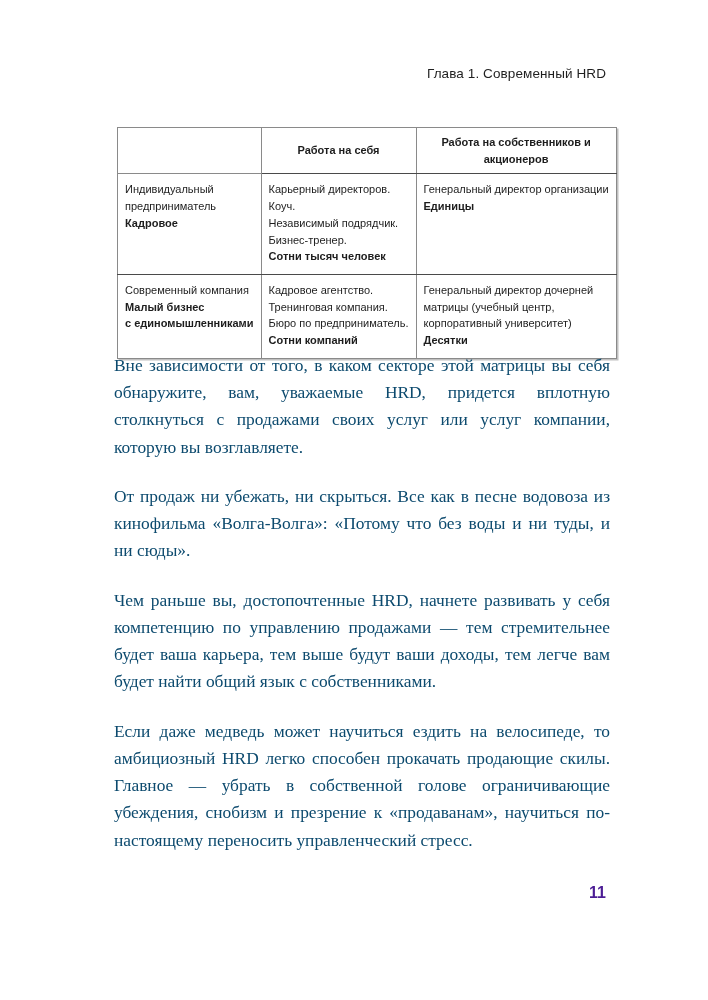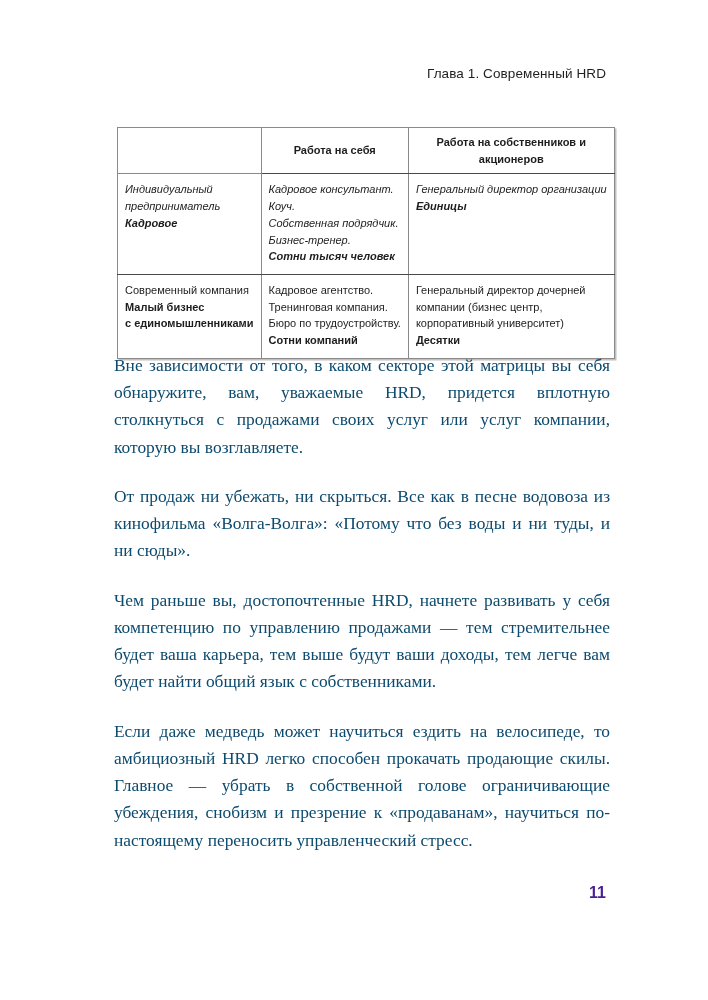--- a/index.html
+++ b/index.html
@@ -63,21 +63,20 @@
     padding-top: 6px;
     padding-bottom: 6px;
     vertical-align: middle;
     border-bottom: 1.6px solid #4a4a4a;
   }
   .matrix-table tr.header-row td.corner-cell {
     border-bottom: 1px solid #8a8a8a;
   }
   .matrix-table tr.body-row-1 td {
     border-bottom: 1.6px solid #4a4a4a;
-    font-style: italic;
   }
   .col-label { width: 145px; }
   .col-self  { width: 137px; }
   .col-owner { width: 207px; }
 
   .cell-line { display: block; white-space: nowrap; }
   .cell-line.bold { font-weight: bold; }
 
   
   .body-copy {
@@ -125,47 +124,47 @@
         <td class="col-owner">Работа на собственников и акционеров</td>
       </tr>
 
       <tr class="body-row-1">
         <td class="col-label">
           <span class="cell-line">Индивидуальный</span>
           <span class="cell-line">предприниматель</span>
           <span class="cell-line bold">Кадровое</span>
         </td>
         <td class="col-self">
-          <span class="cell-line">Кадровое консультант.</span>
+          <span class="cell-line">Карьерный директоров.</span>
           <span class="cell-line">Коуч.</span>
-          <span class="cell-line">Собственная подрядчик.</span>
+          <span class="cell-line">Независимый подрядчик.</span>
           <span class="cell-line">Бизнес-тренер.</span>
           <span class="cell-line bold">Сотни тысяч человек</span>
         </td>
         <td class="col-owner">
           <span class="cell-line">Генеральный директор организации</span>
           <span class="cell-line bold">Единицы</span>
         </td>
       </tr>
 
       <tr class="body-row-2">
         <td class="col-label">
           <span class="cell-line">Современный компания</span>
           <span class="cell-line bold">Малый бизнес</span>
           <span class="cell-line bold">с единомышленниками</span>
         </td>
         <td class="col-self">
           <span class="cell-line">Кадровое агентство.</span>
           <span class="cell-line">Тренинговая компания.</span>
-          <span class="cell-line">Бюро по трудоустройству.</span>
+          <span class="cell-line">Бюро по предприниматель.</span>
           <span class="cell-line bold">Сотни компаний</span>
         </td>
         <td class="col-owner">
           <span class="cell-line">Генеральный директор дочерней</span>
-          <span class="cell-line">компании (бизнес центр,</span>
+          <span class="cell-line">матрицы (учебный центр,</span>
           <span class="cell-line">корпоративный университет)</span>
           <span class="cell-line bold">Десятки</span>
         </td>
       </tr>
     </tbody>
   </table>
 
   <div class="body-copy">
     <p>Вне зависимости от того, в каком секторе этой матрицы вы себя обнаружите, вам, уважаемые HRD, придется вплотную столкнуться с продажами своих услуг или услуг компании, которую вы возглавляете.</p>
     <p>От продаж ни убежать, ни скрыться. Все как в песне водовоза из кинофильма «Волга-Волга»: «Потому что без воды и ни туды, и ни сюды».</p>

